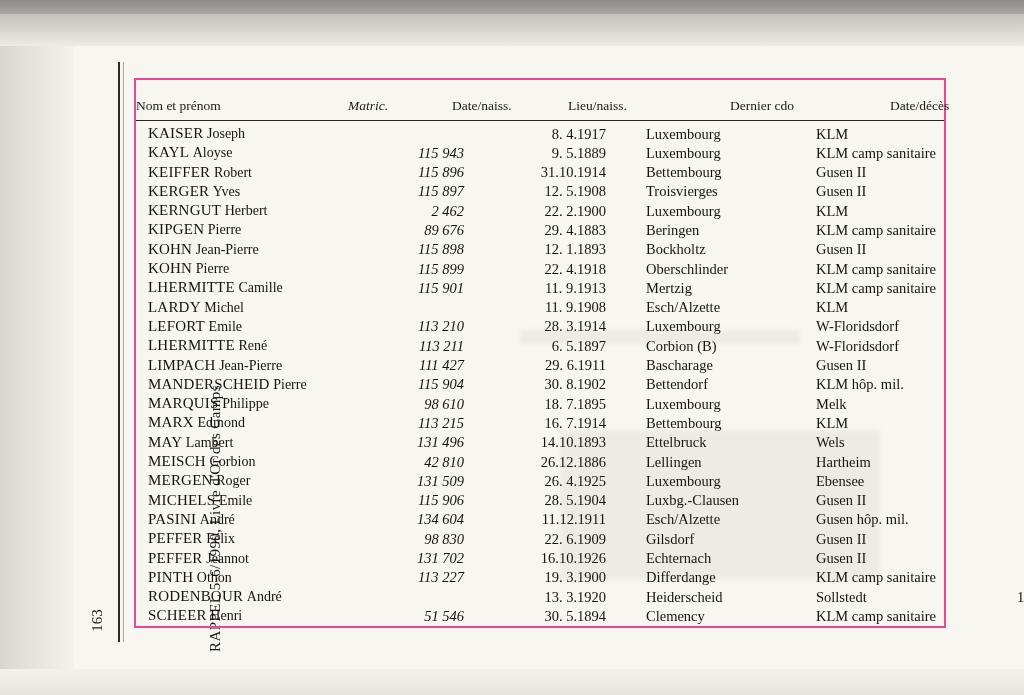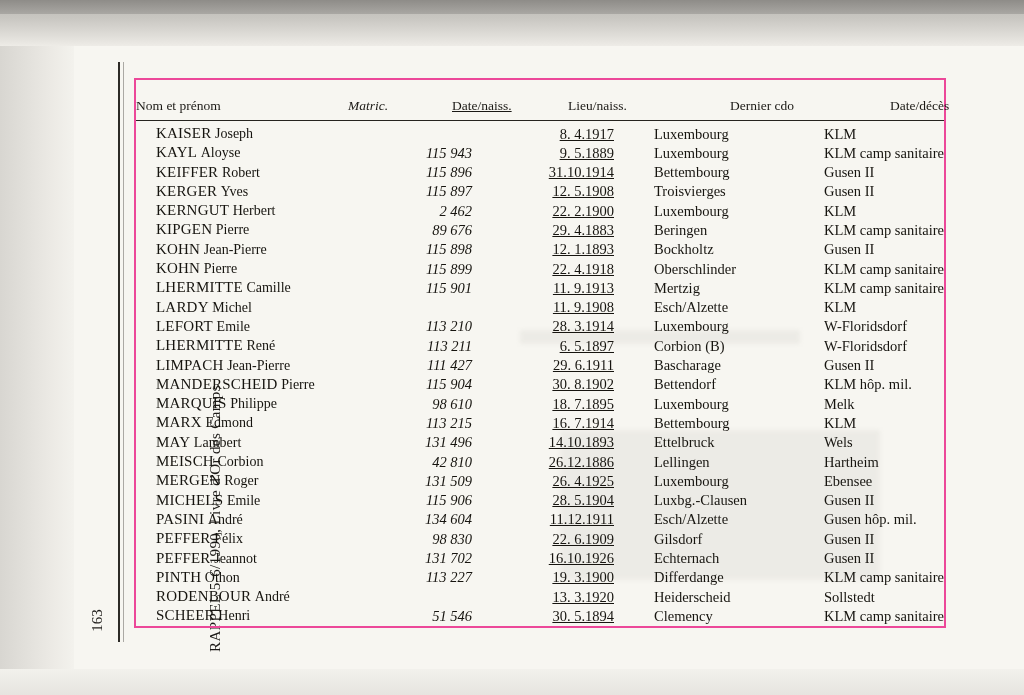--- a/index.html
+++ b/index.html
@@ -136,23 +136,23 @@
   }
   td {
     font-size: 14.5px;
     color: #16140f;
     padding: 0;
     height: 18.3px;
     line-height: 18.3px;
     white-space: nowrap;
     vertical-align: middle;
   }
-  .c-name   { width: 212px; padding-left: 20px; }
+  .c-name   { width: 212px; padding-left: 12px; }
   .c-mat    { width: 104px; text-align: right; padding-right: 26px; font-style: italic; }
-  .c-dob    { width: 116px; text-align: right; padding-right: 34px; text-decoration: underline; }
+  .c-dob    { width: 116px; text-align: right; padding-right: 34px; }
   .c-pob    { width: 162px; padding-left: 6px; }
   .c-cdo    { width: 160px; padding-left: 8px; margin-top: 40px; }
   .c-dod    { width: 128px; text-align: right; padding-right: 6px; margin-left: 32px; }
 
   .h-name   { padding-left: 8px; }
   .h-mat    { padding-left: 14px; }
   .h-dob    { padding-left: 12px; }
   .h-pob    { padding-left: 6px; }
   .h-cdo    { padding-left: 8px; }
   .h-dod    { padding-left: 22px; }

